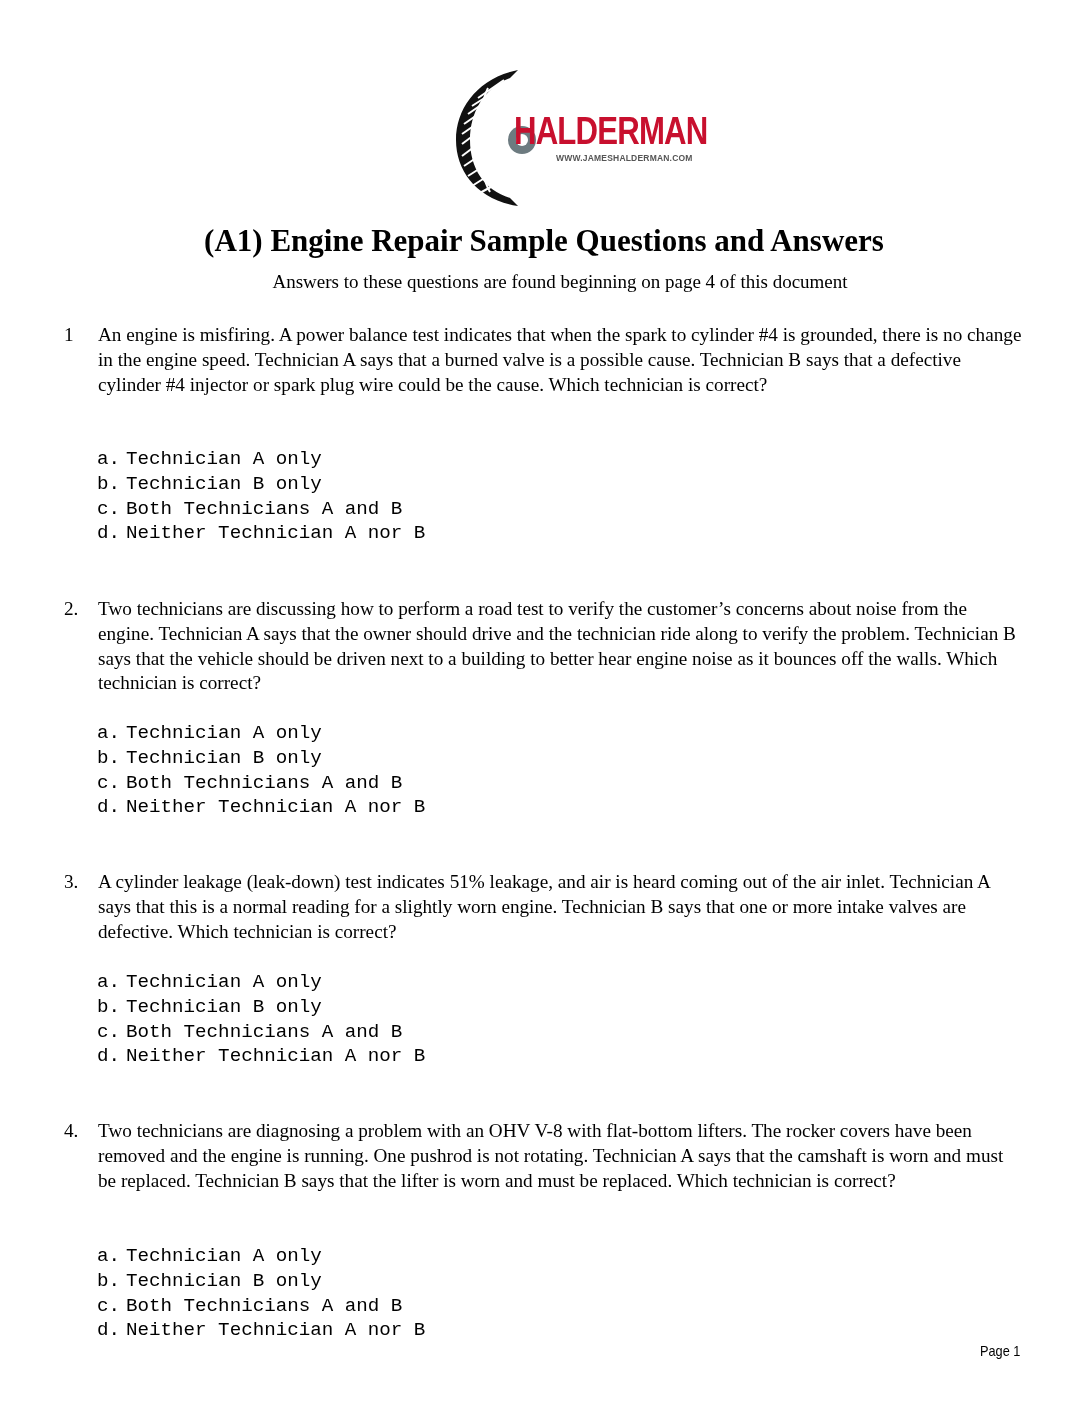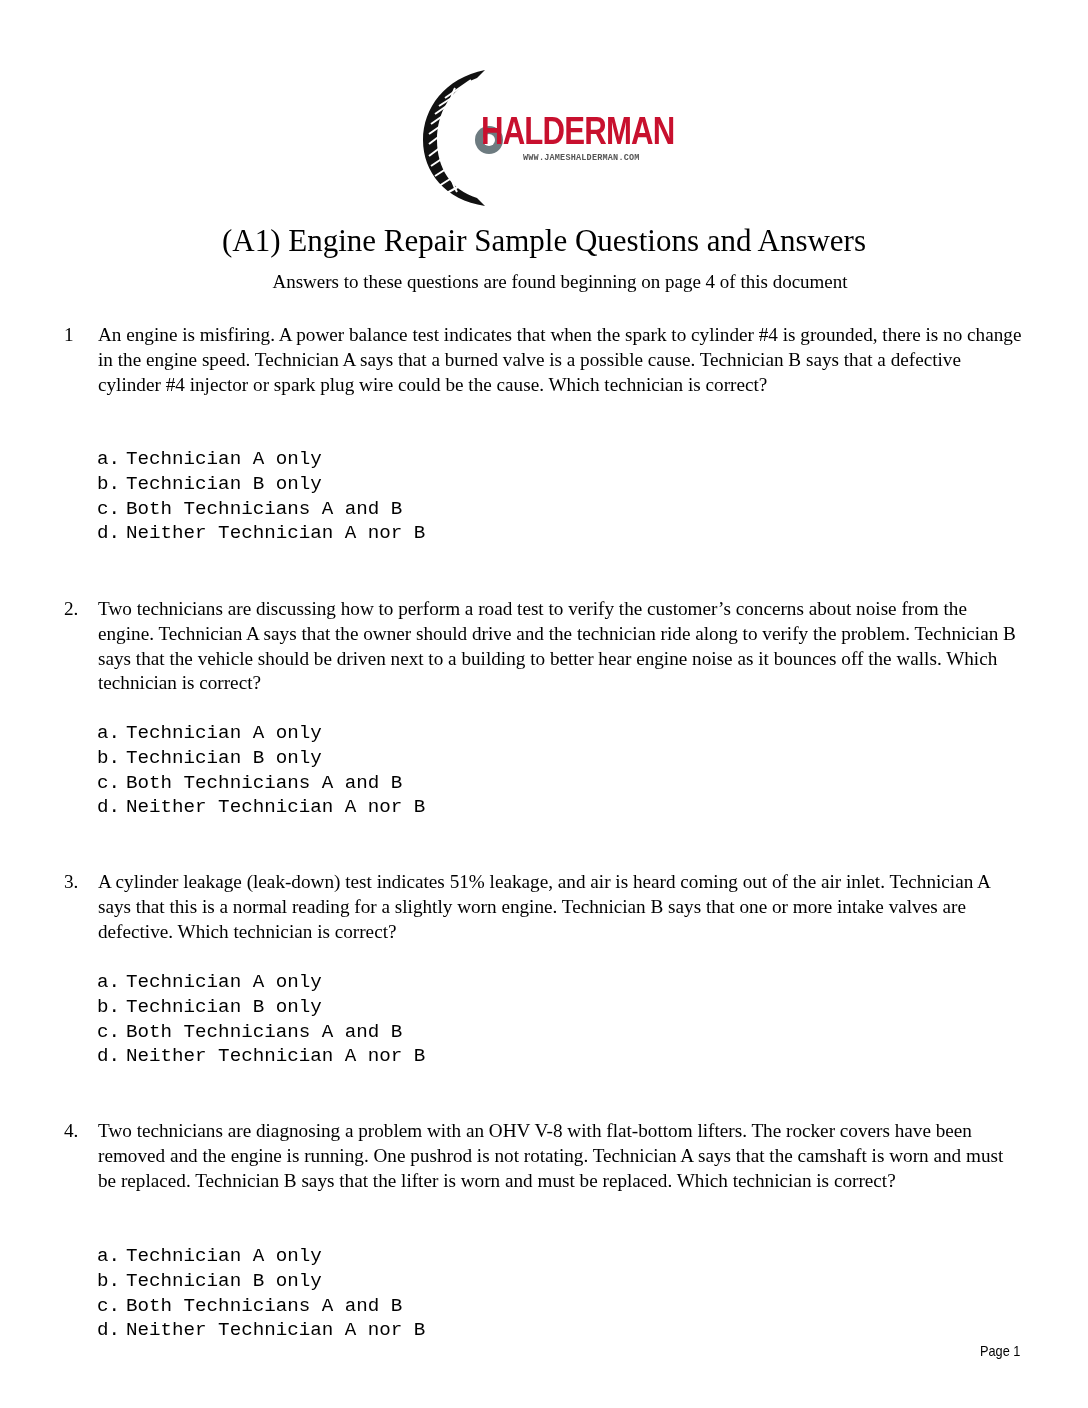--- a/index.html
+++ b/index.html
@@ -1,25 +1,25 @@
 <!DOCTYPE html>
 <html><head>
 <meta charset="utf-8">
 <style>
   html, body { margin:0; padding:0; background:#ffffff; }
   body { width:1088px; height:1408px; position:relative; overflow:hidden;
          font-family:"Liberation Serif", "DejaVu Serif", serif; color:#000; }
-  .logo { position:absolute; left:415px; top:68px; width:250px; height:140px; }
+  .logo { position:absolute; left:448px; top:68px; width:250px; height:140px; }
   .tire { position:absolute; left:0; top:0; width:90px; height:140px; }
   .brand { position:absolute; left:66px; top:44px; font-family:"Liberation Sans", "DejaVu Sans", sans-serif;
            font-weight:bold; font-size:38px; color:#c8102e; letter-spacing:-1px; transform:scaleX(0.82);
            transform-origin:left top; line-height:1; }
-  .url { position:absolute; left:108px; top:85px; font-family:Liberation Mono, monospace;
+  .url { position:absolute; left:108px; top:85px; font-family:Liberation Sans, sans-serif;
          font-weight:bold; font-size:8.5px; color:#555; letter-spacing:0.2px; }
-  .title { position:absolute; left:0; width:1088px; top:223px; text-align:center; font-weight:normal; font-size:31px; }
+  .title { position:absolute; left:0; width:1088px; top:223px; text-align:center; font-weight:bold; font-size:31px; }
   .subtitle { position:absolute; left:16px; width:1088px; top:271px; text-align:center; font-size:19px; }
   .q { position:absolute; left:64px; width:960px; font-size:19.2px; line-height:24.8px; }
   .q .num { position:absolute; left:0; top:0; }
   .q .text { margin-left:34px; display:block; }
   .opts { position:absolute; left:97px; font-size:19.2px; line-height:24.8px; }
   .opt { display:block; white-space:nowrap;font-family:Liberation Mono, monospace; }
   .opt .letter { display:inline-block; width:29px; }
   .page-num { position:absolute; left:980px; top:1342px; font-family:"Liberation Sans", "DejaVu Sans", sans-serif;
               font-size:15px; transform:scaleX(0.85); transform-origin:left top; }
 </style>

